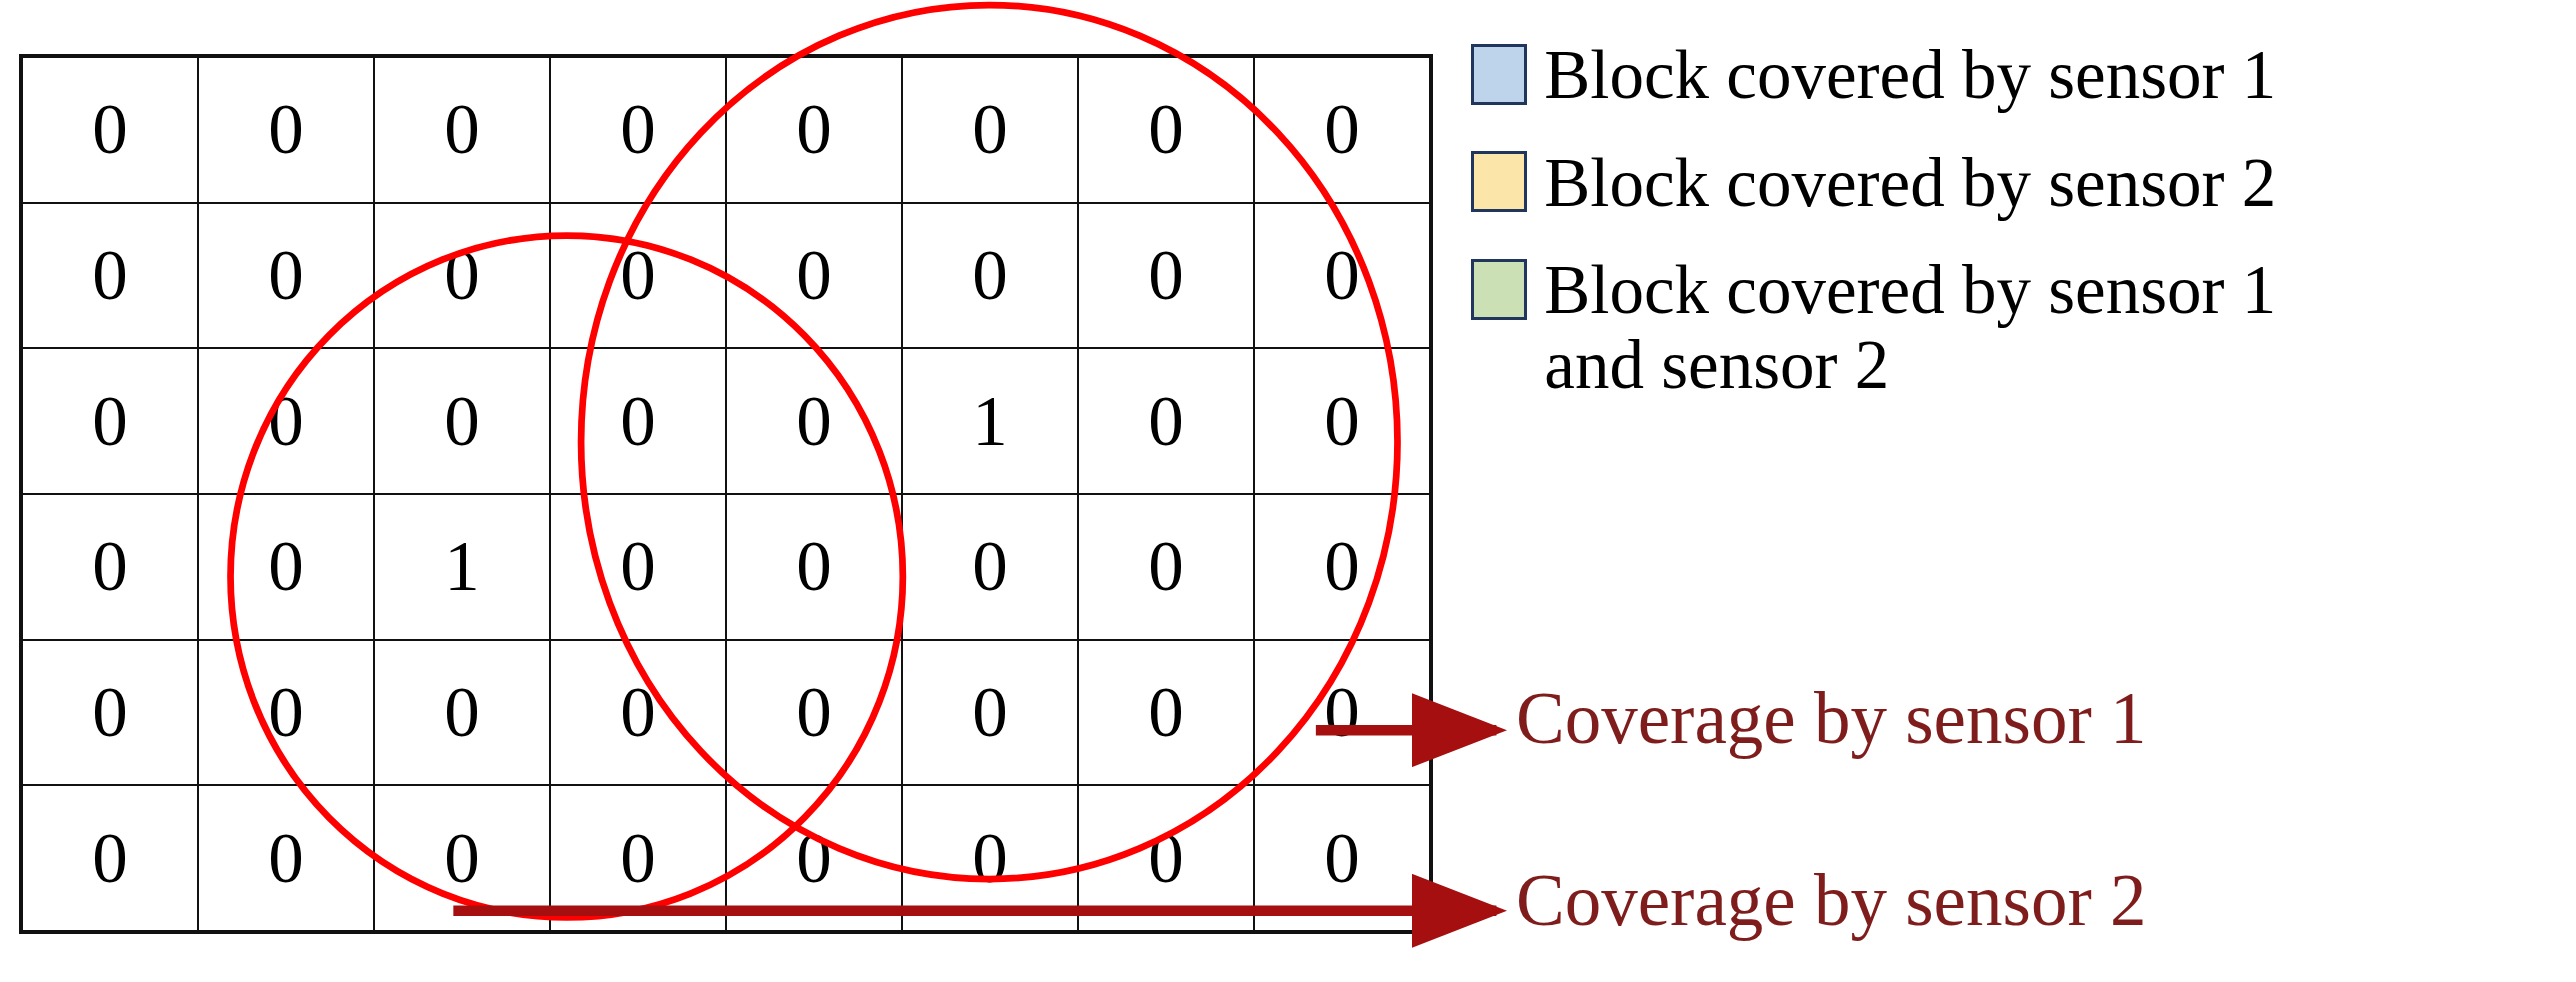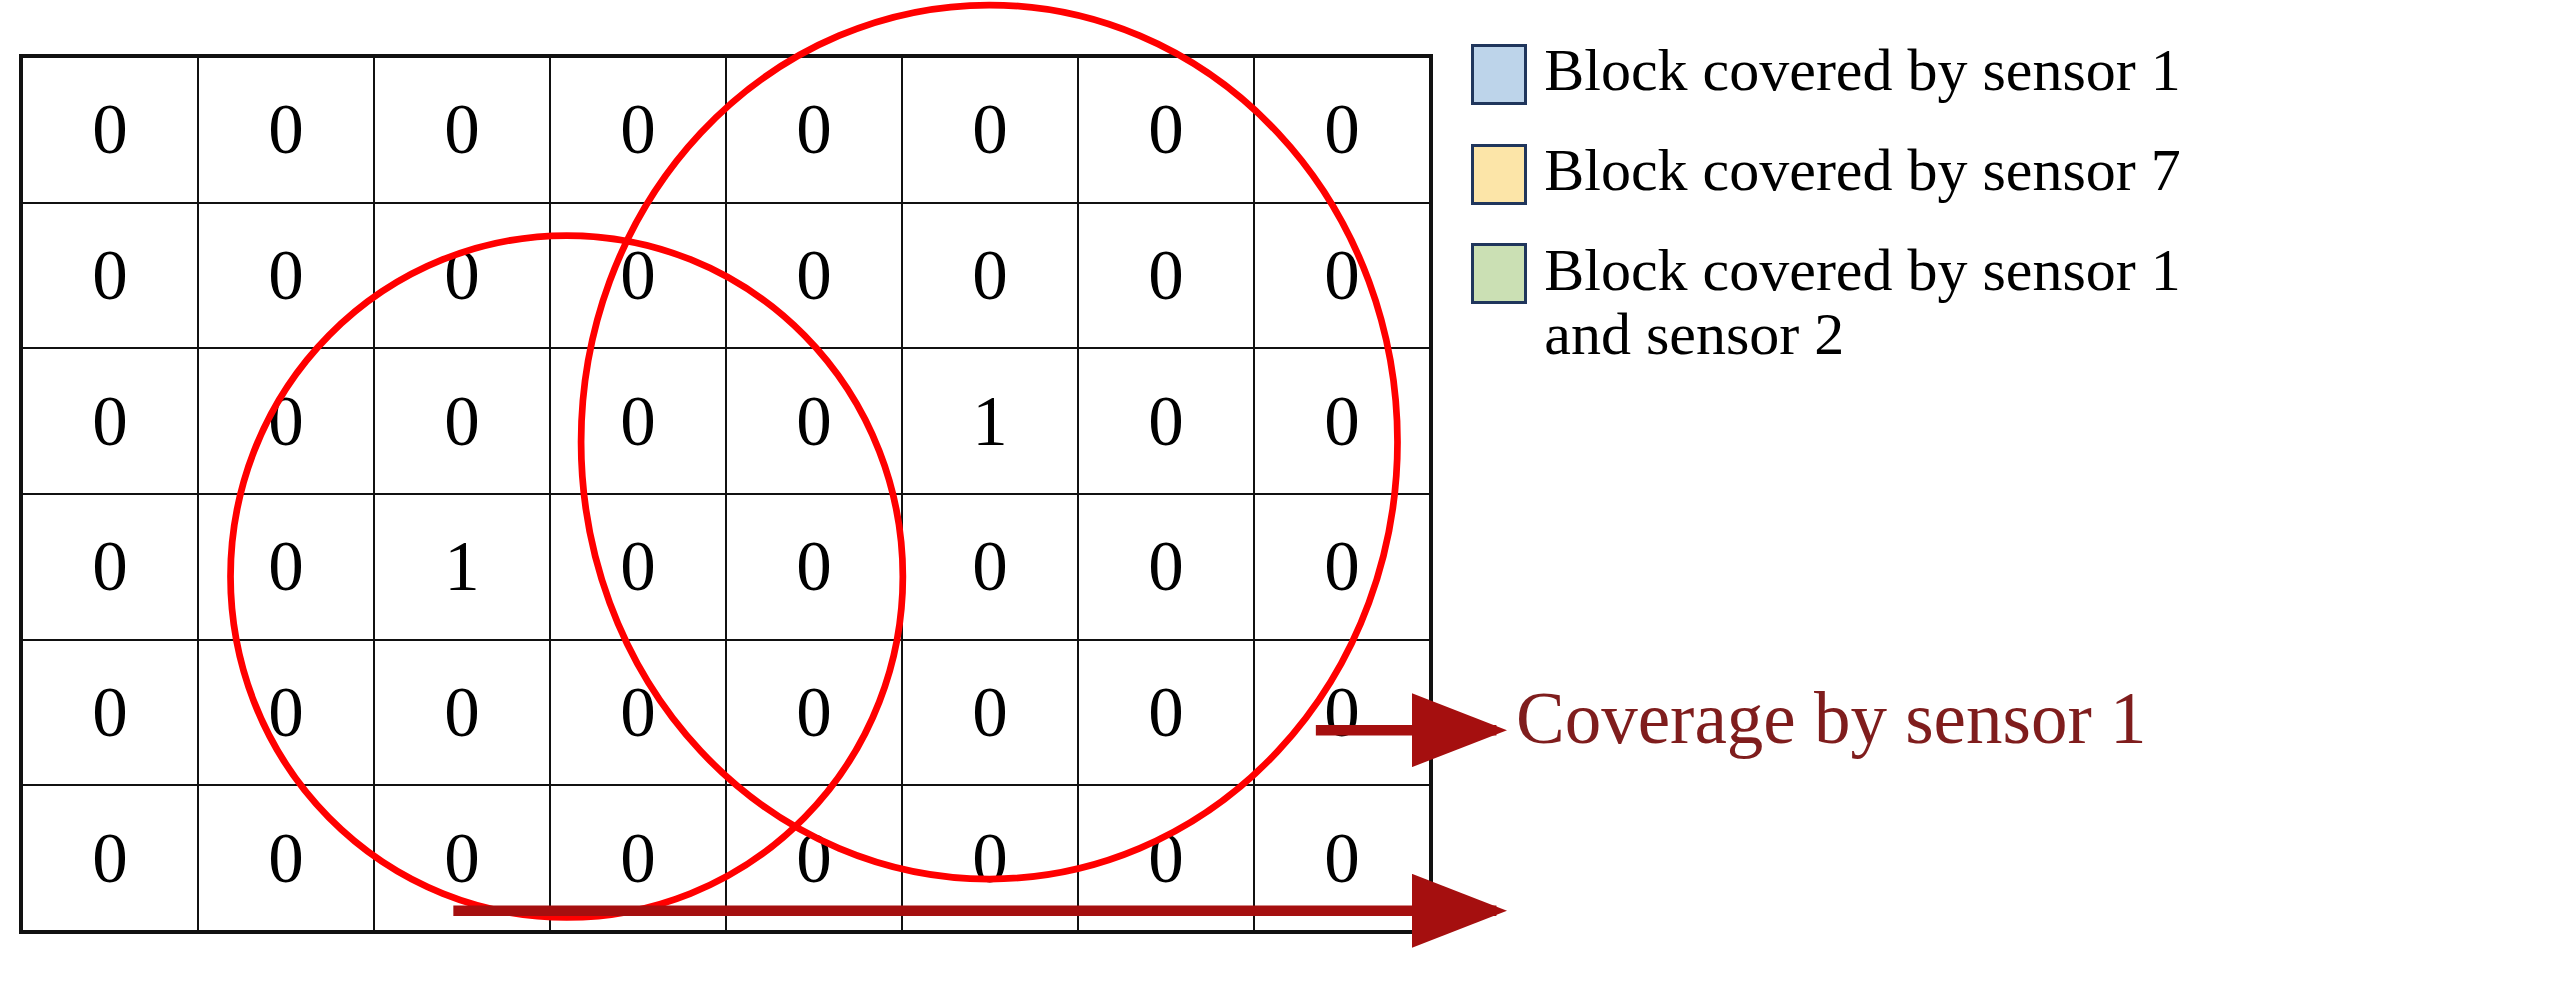--- a/index.html
+++ b/index.html
@@ -83,21 +83,21 @@
     border: 3.8px solid #20365c;
     flex: 0 0 auto;
     margin-right: 17.3px;
     margin-top: 5.8px;
     box-sizing: border-box;
   }
   .sw-blue   { background: #bdd4ea; }
   .sw-yellow { background: #fce5a8; }
   .sw-green  { background: #cbe0b4; }
   .legend-text {
-    font-size: 60px;
+    font-size: 69px;
     line-height: 1.08;
     color: #000000;
     font-family: "Liberation Serif", "DejaVu Serif", serif;
     white-space: pre-line;
   }
 
   
   .callout {
     position: absolute;
     font-size: 73px;
@@ -199,28 +199,29 @@
 
   <div id="legend">
 
     <div class="legend-row">
       <span class="legend-swatch sw-blue"></span>
       <span class="legend-text">Block covered by sensor 1</span>
     </div>
 
     <div class="legend-row">
       <span class="legend-swatch sw-yellow"></span>
-      <span class="legend-text">Block covered by sensor 7</span>
+      <span class="legend-text">Block covered by sensor 2</span>
     </div>
 
     <div class="legend-row">
       <span class="legend-swatch sw-green"></span>
       <span class="legend-text">Block covered by sensor 1
 and sensor 2</span>
     </div>
 
   </div>
 
   <div class="callout" id="callout-sensor1">Coverage by sensor 1</div>
 
+  <div class="callout" id="callout-sensor2">Coverage by sensor 2</div>
 
 </div>
 
 
 </body></html>

